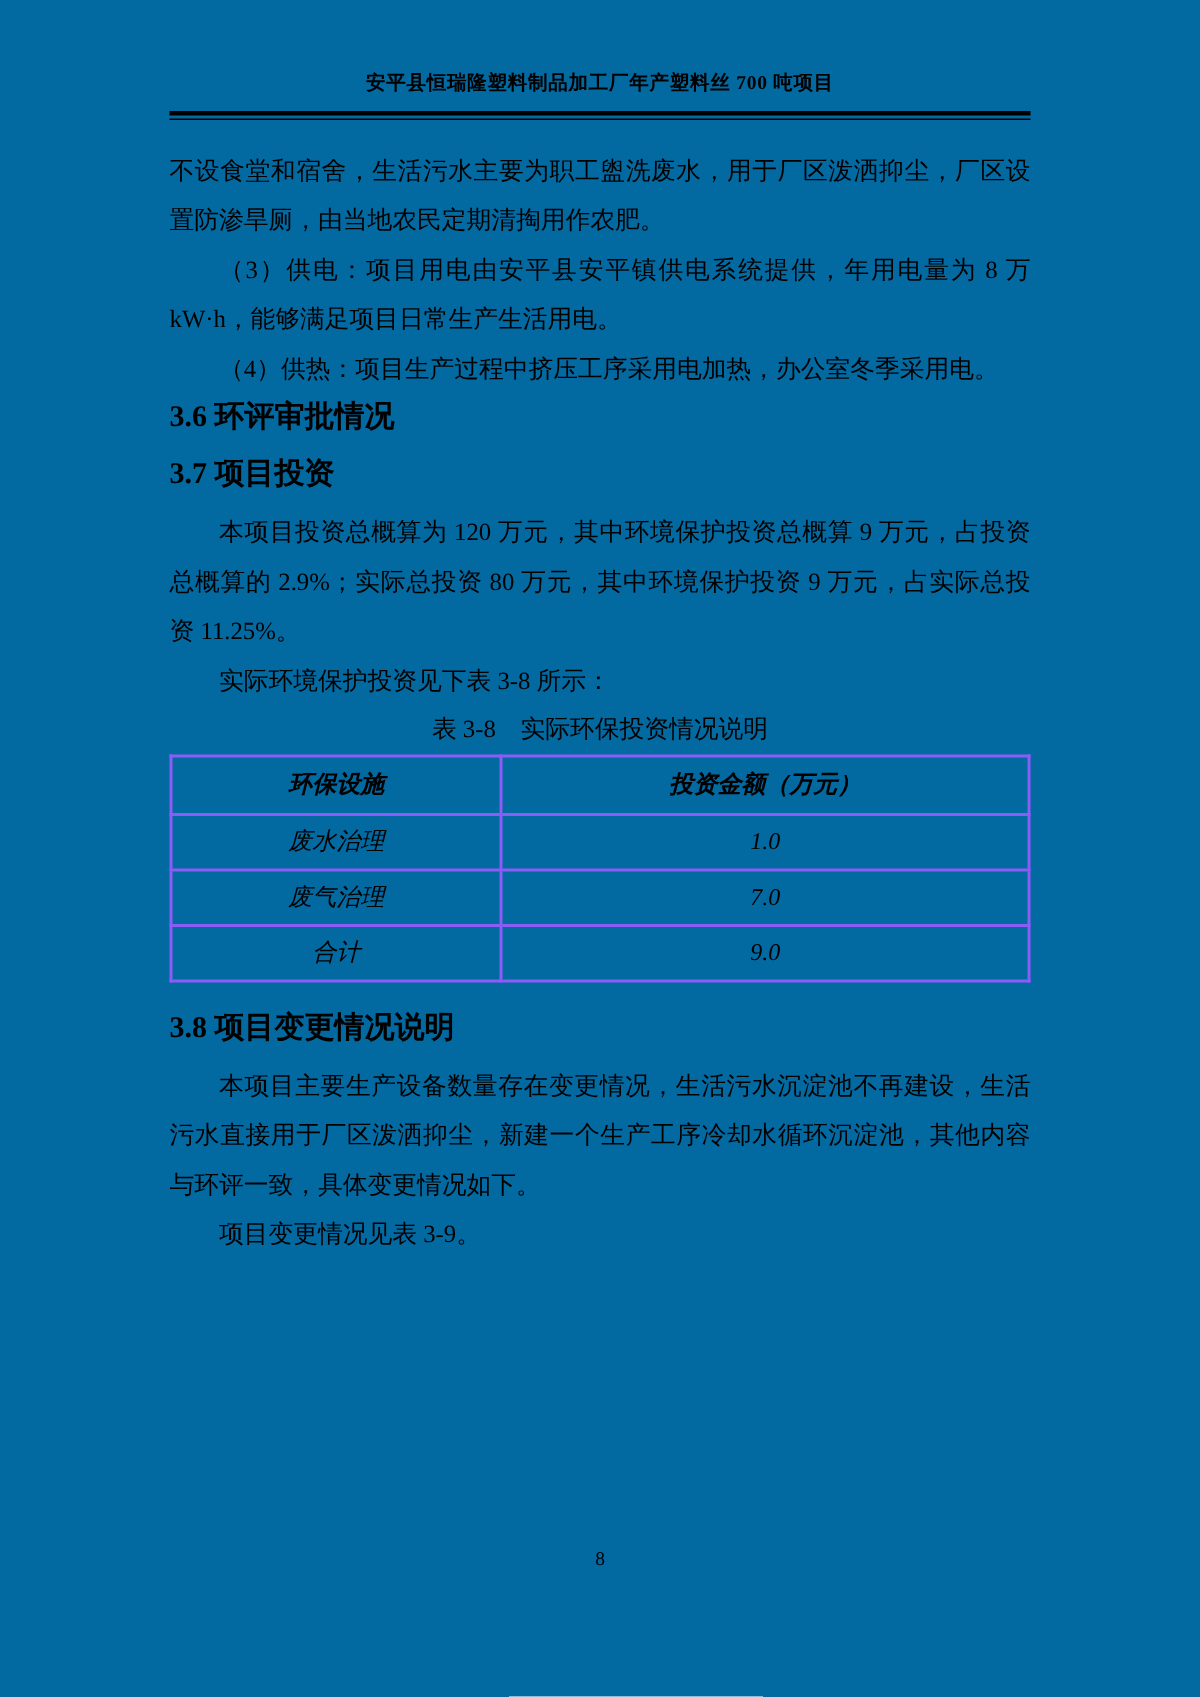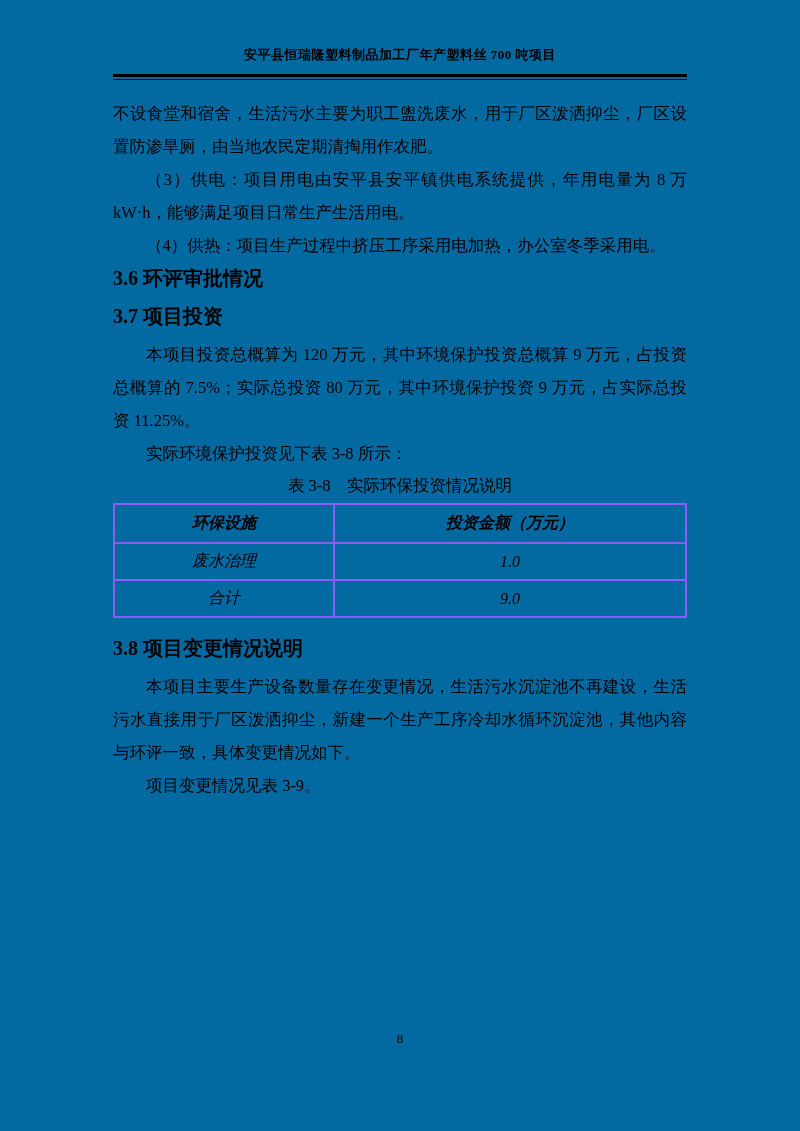--- a/index.html
+++ b/index.html
@@ -110,21 +110,21 @@
 
     <p class="body-text indent">（3）供电：项目用电由安平县安平镇供电系统提供，年用电量为 8 万 kW·h，能够满足项目日常生产生活用电。</p>
 
     <p class="body-text indent">（4）供热：项目生产过程中挤压工序采用电加热，办公室冬季采用电。</p>
 
     <h2 class="section-heading">3.6 环评审批情况</h2>
 
 
     <h2 class="section-heading">3.7 项目投资</h2>
 
-    <p class="body-text indent">本项目投资总概算为 120 万元，其中环境保护投资总概算 9 万元，占投资总概算的 7.5%；实际总投资 80 万元，其中环境保护投资 9 万元，占实际总投资 11.25%。</p>
+    <p class="body-text indent">本项目投资总概算为 120 万元，其中环境保护投资总概算 9 万元，占投资总概算的 2.9%；实际总投资 80 万元，其中环境保护投资 9 万元，占实际总投资 11.25%。</p>
 
     <p class="body-text indent">实际环境保护投资见下表 3-8 所示：</p>
 
     <p class="table-caption">表 3-8　实际环保投资情况说明</p>
 
     <table class="invest-table">
       <colgroup>
         <col class="col-facility">
         <col class="col-amount">
       </colgroup>
@@ -133,20 +133,24 @@
           <th>环保设施</th>
           <th>投资金额（万元）</th>
         </tr>
       </thead>
       <tbody>
         <tr>
           <td>废水治理</td>
           <td>1.0</td>
         </tr>
         <tr>
+          <td>废气治理</td>
+          <td>7.0</td>
+        </tr>
+        <tr>
           <td>合计</td>
           <td>9.0</td>
         </tr>
       </tbody>
     </table>
 
     <h2 class="section-heading">3.8 项目变更情况说明</h2>
 
     <p class="body-text indent">本项目主要生产设备数量存在变更情况，生活污水沉淀池不再建设，生活污水直接用于厂区泼洒抑尘，新建一个生产工序冷却水循环沉淀池，其他内容与环评一致，具体变更情况如下。</p>
 

